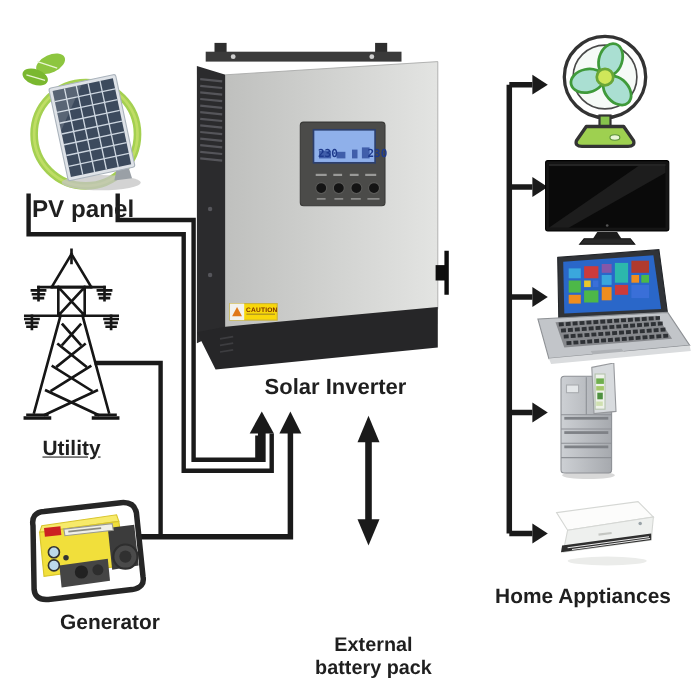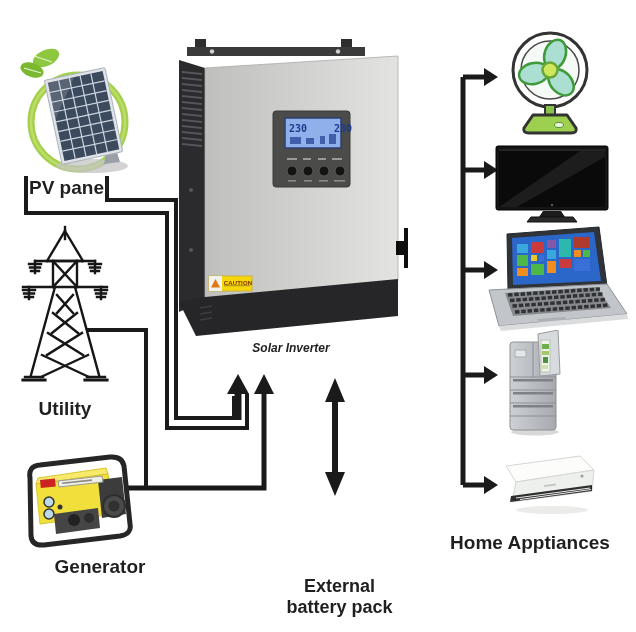--- a/index.html
+++ b/index.html
@@ -2,32 +2,32 @@
 <html><head>
 <meta charset="utf-8">
 <style>
   html,body{margin:0;padding:0;background:#ffffff;}
   #canvas{position:relative;width:636px;height:632px;background:#ffffff;overflow:hidden;
           font-family:"Liberation Sans",sans-serif;}
   .abs{position:absolute;}
   .lbl{position:absolute;font-weight:bold;color:#1f1f1f;text-align:center;
        font-family:"Liberation Sans",sans-serif;white-space:nowrap;}
   .lbl .line{display:block;}
-  #pv-label{left:29px;top:177px;font-size:19px;text-align:left;}
-  #utility-label{left:30px;top:398px;width:70px;font-size:19px;}
+  #pv-label{left:29px;top:177px;font-size:22px;text-align:left;}
+  #utility-label{left:30px;top:398px;width:70px;font-size:19px;text-decoration:underline;}
   #generator-label{left:26px;top:556px;width:100px;font-size:19px;margin-left:24px;}
-  #inverter-label{left:226px;top:341px;width:130px;font-size:12px;font-style:italic;}
+  #inverter-label{left:240px;top:341px;width:130px;font-size:20px;}
   #external-label{left:272px;top:576px;width:135px;font-size:18px;line-height:21px;white-space:normal;}
   #appliances-label{left:445px;top:532px;width:170px;font-size:19px;}
   #battery-label{position:absolute;left:0;right:0;top:28px;font-size:13px;font-weight:bold;
                  color:#f2f2f2;text-align:center;letter-spacing:.5px;}
   #caution-text{left:223px;top:278px;width:30px;font-size:6px;font-weight:bold;color:#7a2d00;
                 text-align:center;letter-spacing:.2px;line-height:11px;}
   #lcd-values{left:287px;top:119px;width:52px;display:flex;justify-content:space-between;
-              padding:4px 2px;font-size:10px;font-weight:bold;color:#1e3a8c;
+              padding:16px 2px;font-size:10px;font-weight:bold;color:#1e3a8c;
               font-family:"DejaVu Sans Mono",monospace;gap:27px;}
   svg{display:block;}
 </style>
 </head>
 <body>
 
 <div id="canvas">
 
   <svg class="abs" style="left:0;top:0" width="636" height="632" viewBox="0 0 636 632">
     <g stroke="#1a1a1a" fill="none" stroke-width="4">

